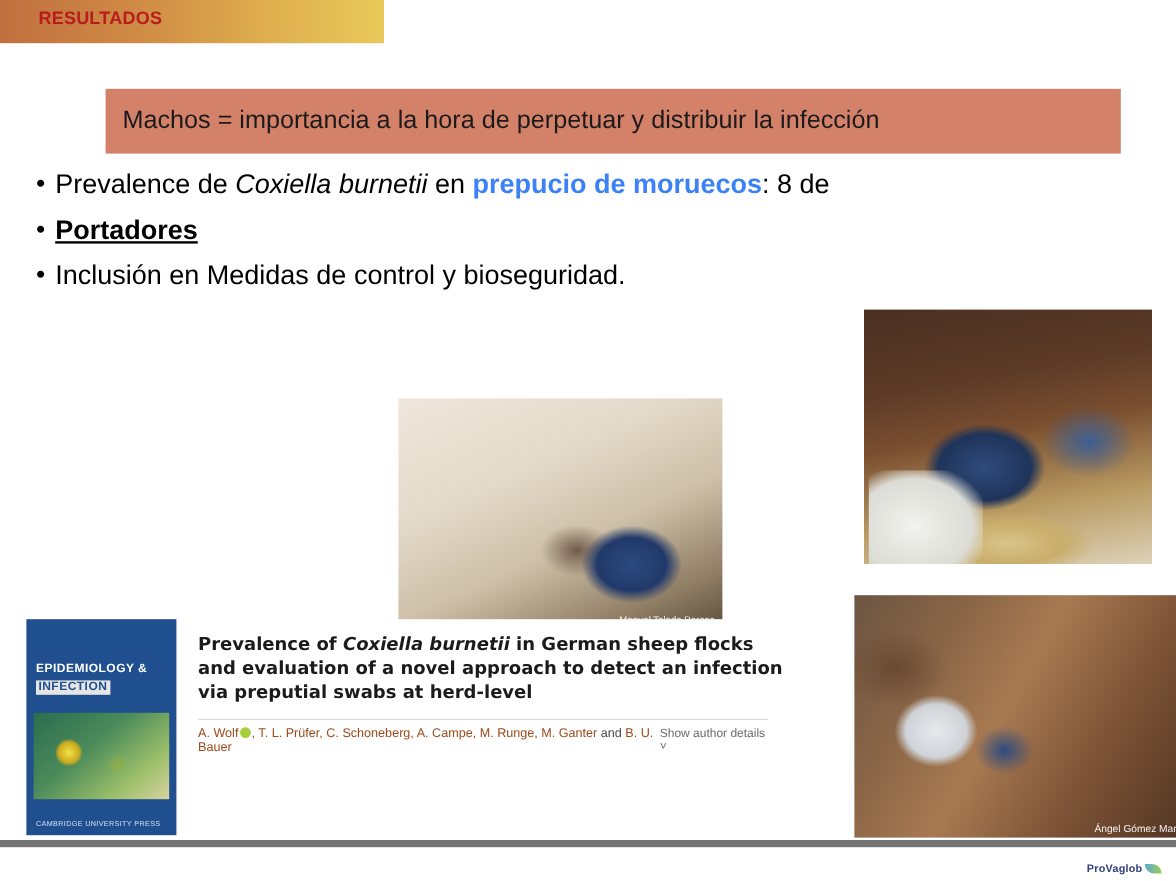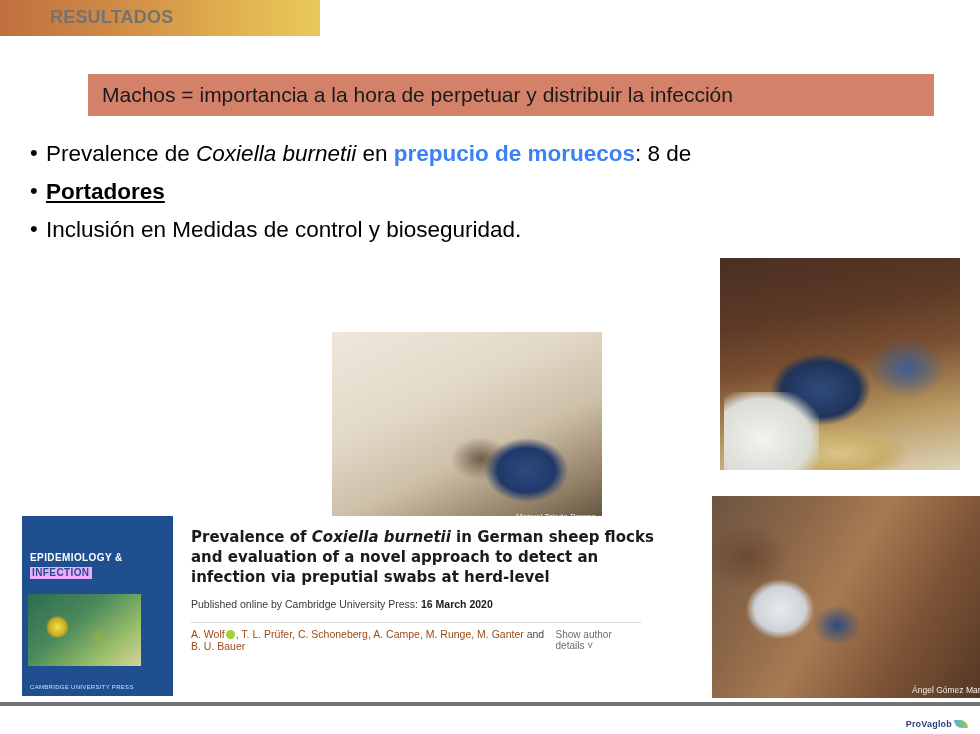--- a/index.html
+++ b/index.html
@@ -19,35 +19,35 @@
   .header-banner {
     position: absolute;
     left: 0;
     top: 0;
     width: 320px;
     height: 36px;
     background: linear-gradient(90deg, #c0703f 0%, #cf8a45 35%, #dfae4e 70%, #e9c95a 100%);
   }
   .header-title {
     position: absolute;
-    left: 50px;
+    left: 32px;
     top: 7px;
-    font-size: 18px;
+    font-size: 15px;
     font-weight: bold;
-    color: #737373;
+    color: #b91c1c;
     letter-spacing: 0.2px;
   }
 
   
   .subtitle-bar {
     position: absolute;
     left: 88px;
     top: 74px;
     width: 846px;
-    height: 42px;
+    height: 54px;
     background: #d4816a;
     display: flex;
     align-items: center;
   }
   .subtitle-text {
     font-size: 21px;
     color: #1a1a1a;
     padding-left: 14px;
     line-height: 1.1;
   }
@@ -167,34 +167,33 @@
     background: #ffffff;
     display: flex;
   }
   .journal-cover {
     width: 125px;
     height: 180px;
     flex: 0 0 125px;
     background: #1f4f8f;
     position: relative;
     overflow: hidden;
-    padding-left: 26px;
   }
   .journal-cover .cov-title {
     position: absolute;
     left: 8px;
     top: 36px;
     color: #ffffff;
     font-size: 10px;
     font-weight: bold;
     letter-spacing: 0.4px;
     line-height: 1.25;
   }
   .journal-cover .cov-title .hl {
-    background: #f0abfc;
+    background: #e5e5e5;
     color: #1f4f8f;
     padding: 0 2px;
     display: inline-block;
     margin-top: 2px;
   }
   .journal-cover .cov-img {
     position: absolute;
     left: 6px;
     top: 78px;
     width: 113px;
@@ -264,21 +263,21 @@
   }
 
   
   .footer-bar {
     position: absolute;
     left: 0;
     bottom: 0;
     width: 980px;
     height: 28px;
     background: #ffffff;
-    border-top: 4px solid #737373;
+    border-top: 6px solid #737373;
   }
   .footer-logo {
     position: absolute;
     right: 12px;
     bottom: 5px;
     font-size: 9px;
     color: #2f3d7e;
     font-weight: bold;
     letter-spacing: 0.2px;
   }
@@ -347,24 +346,20 @@
     </div>
     <div class="cov-img"></div>
     <div class="cov-foot">CAMBRIDGE UNIVERSITY PRESS</div>
   </div>
 
   <div class="journal-body">
     <div class="journal-title">
       <span>Prevalence of </span><span class="it">Coxiella burnetii</span><span> in German sheep flocks and evaluation of a novel approach to detect an infection via preputial swabs at herd-level</span>
     </div>
 
-    <div class="journal-pub">
-      <span>Published online by Cambridge University Press:</span>
-      <span class="pubdate">16 March 2020</span>
-    </div>
 
     <div class="journal-divider"></div>
 
     <div class="journal-authors-row">
       <div class="journal-authors">
         <span>A. Wolf</span><span class="orcid"></span><span>, T. L. Prüfer, C. Schoneberg, A. Campe, M. Runge, M. Ganter</span><span class="plain"> and </span><span>B. U. Bauer</span>
       </div>
       <div class="journal-authordetails">Show author details ˅</div>
     </div>
   </div>

